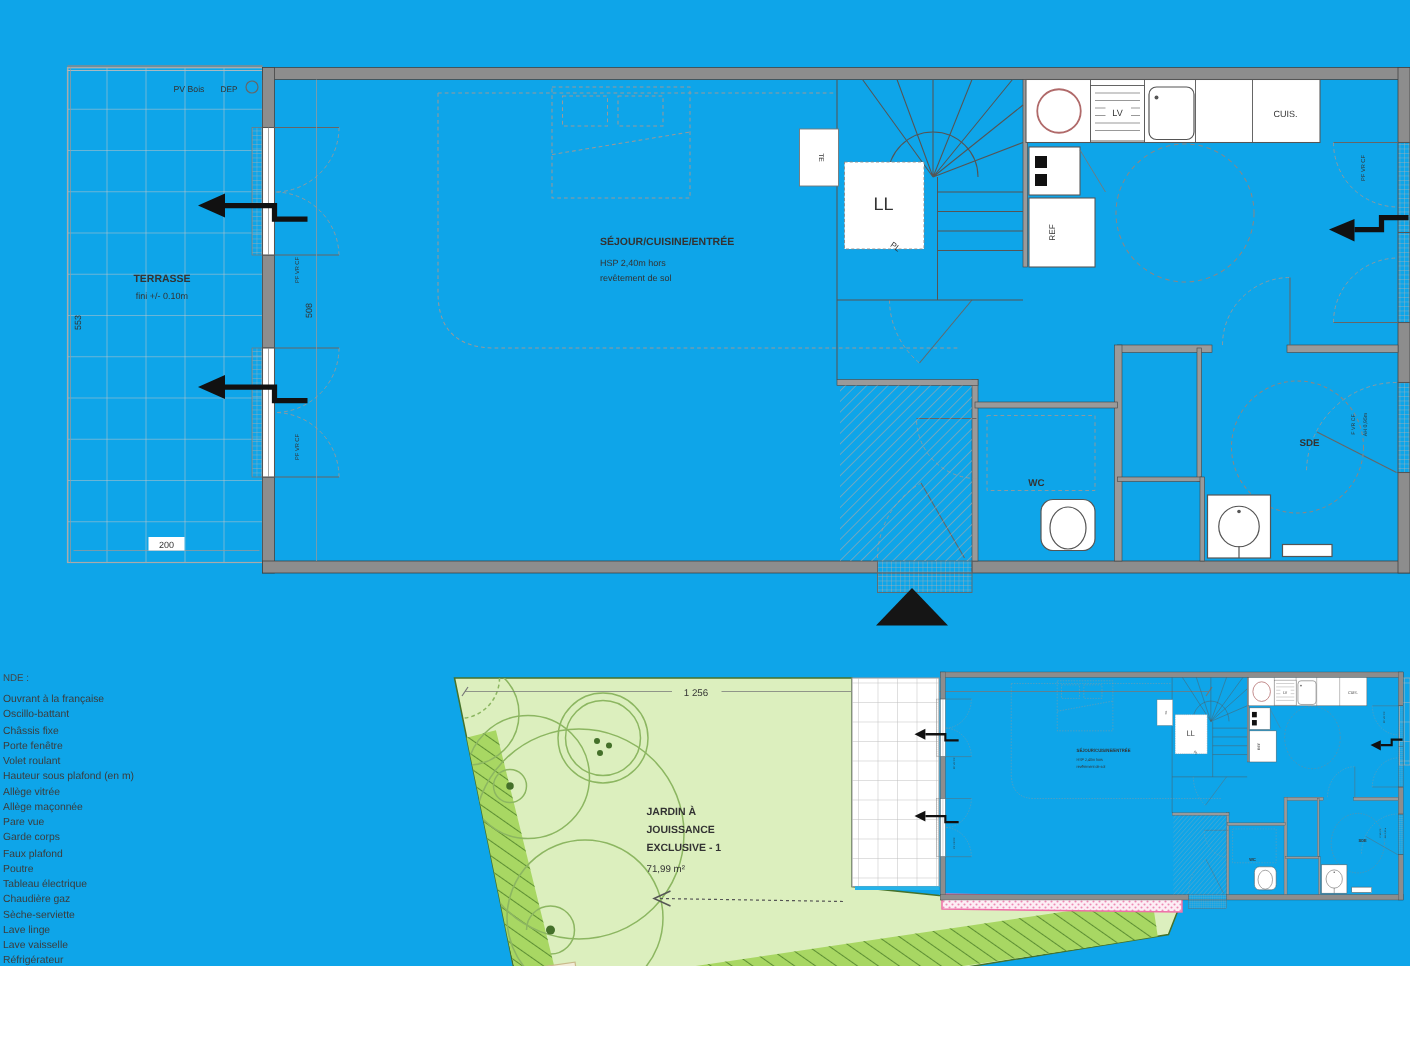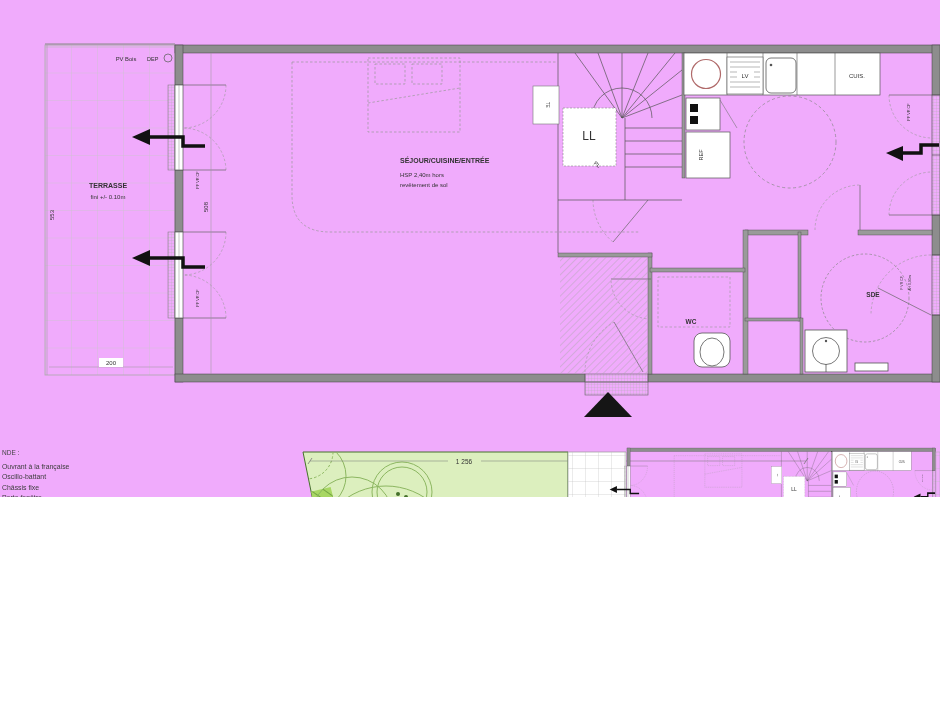--- a/index.html
+++ b/index.html
@@ -1,16 +1,16 @@
 <!DOCTYPE html>
 <html><head>
 <meta charset="utf-8">
 <style>
   html,body{margin:0;padding:0;background:#fff;}
-  .stage{position:relative;width:940px;height:497px;background:#f0abfc;overflow:hidden;
+  .stage{position:relative;width:940px;height:644px;background:#0ea5e9;overflow:hidden;
          font-family:"Liberation Sans",sans-serif;}
   .stage svg{position:absolute;left:0;top:0;}
   svg text{font-family:"Liberation Sans",sans-serif;fill:#333;}
   .legend{position:absolute;left:2px;top:449px;width:170px;color:#444;}
   .legend .title{font-size:6.5px;margin-bottom:6px;}
   .legend .item{font-size:6.9px;line-height:10.25px;white-space:nowrap;color:#3c3c3c;}
   .legend .item.gap{margin-top:3px;}
   .legend .item.indent{padding-left:3px;}
 </style>
 </head>

